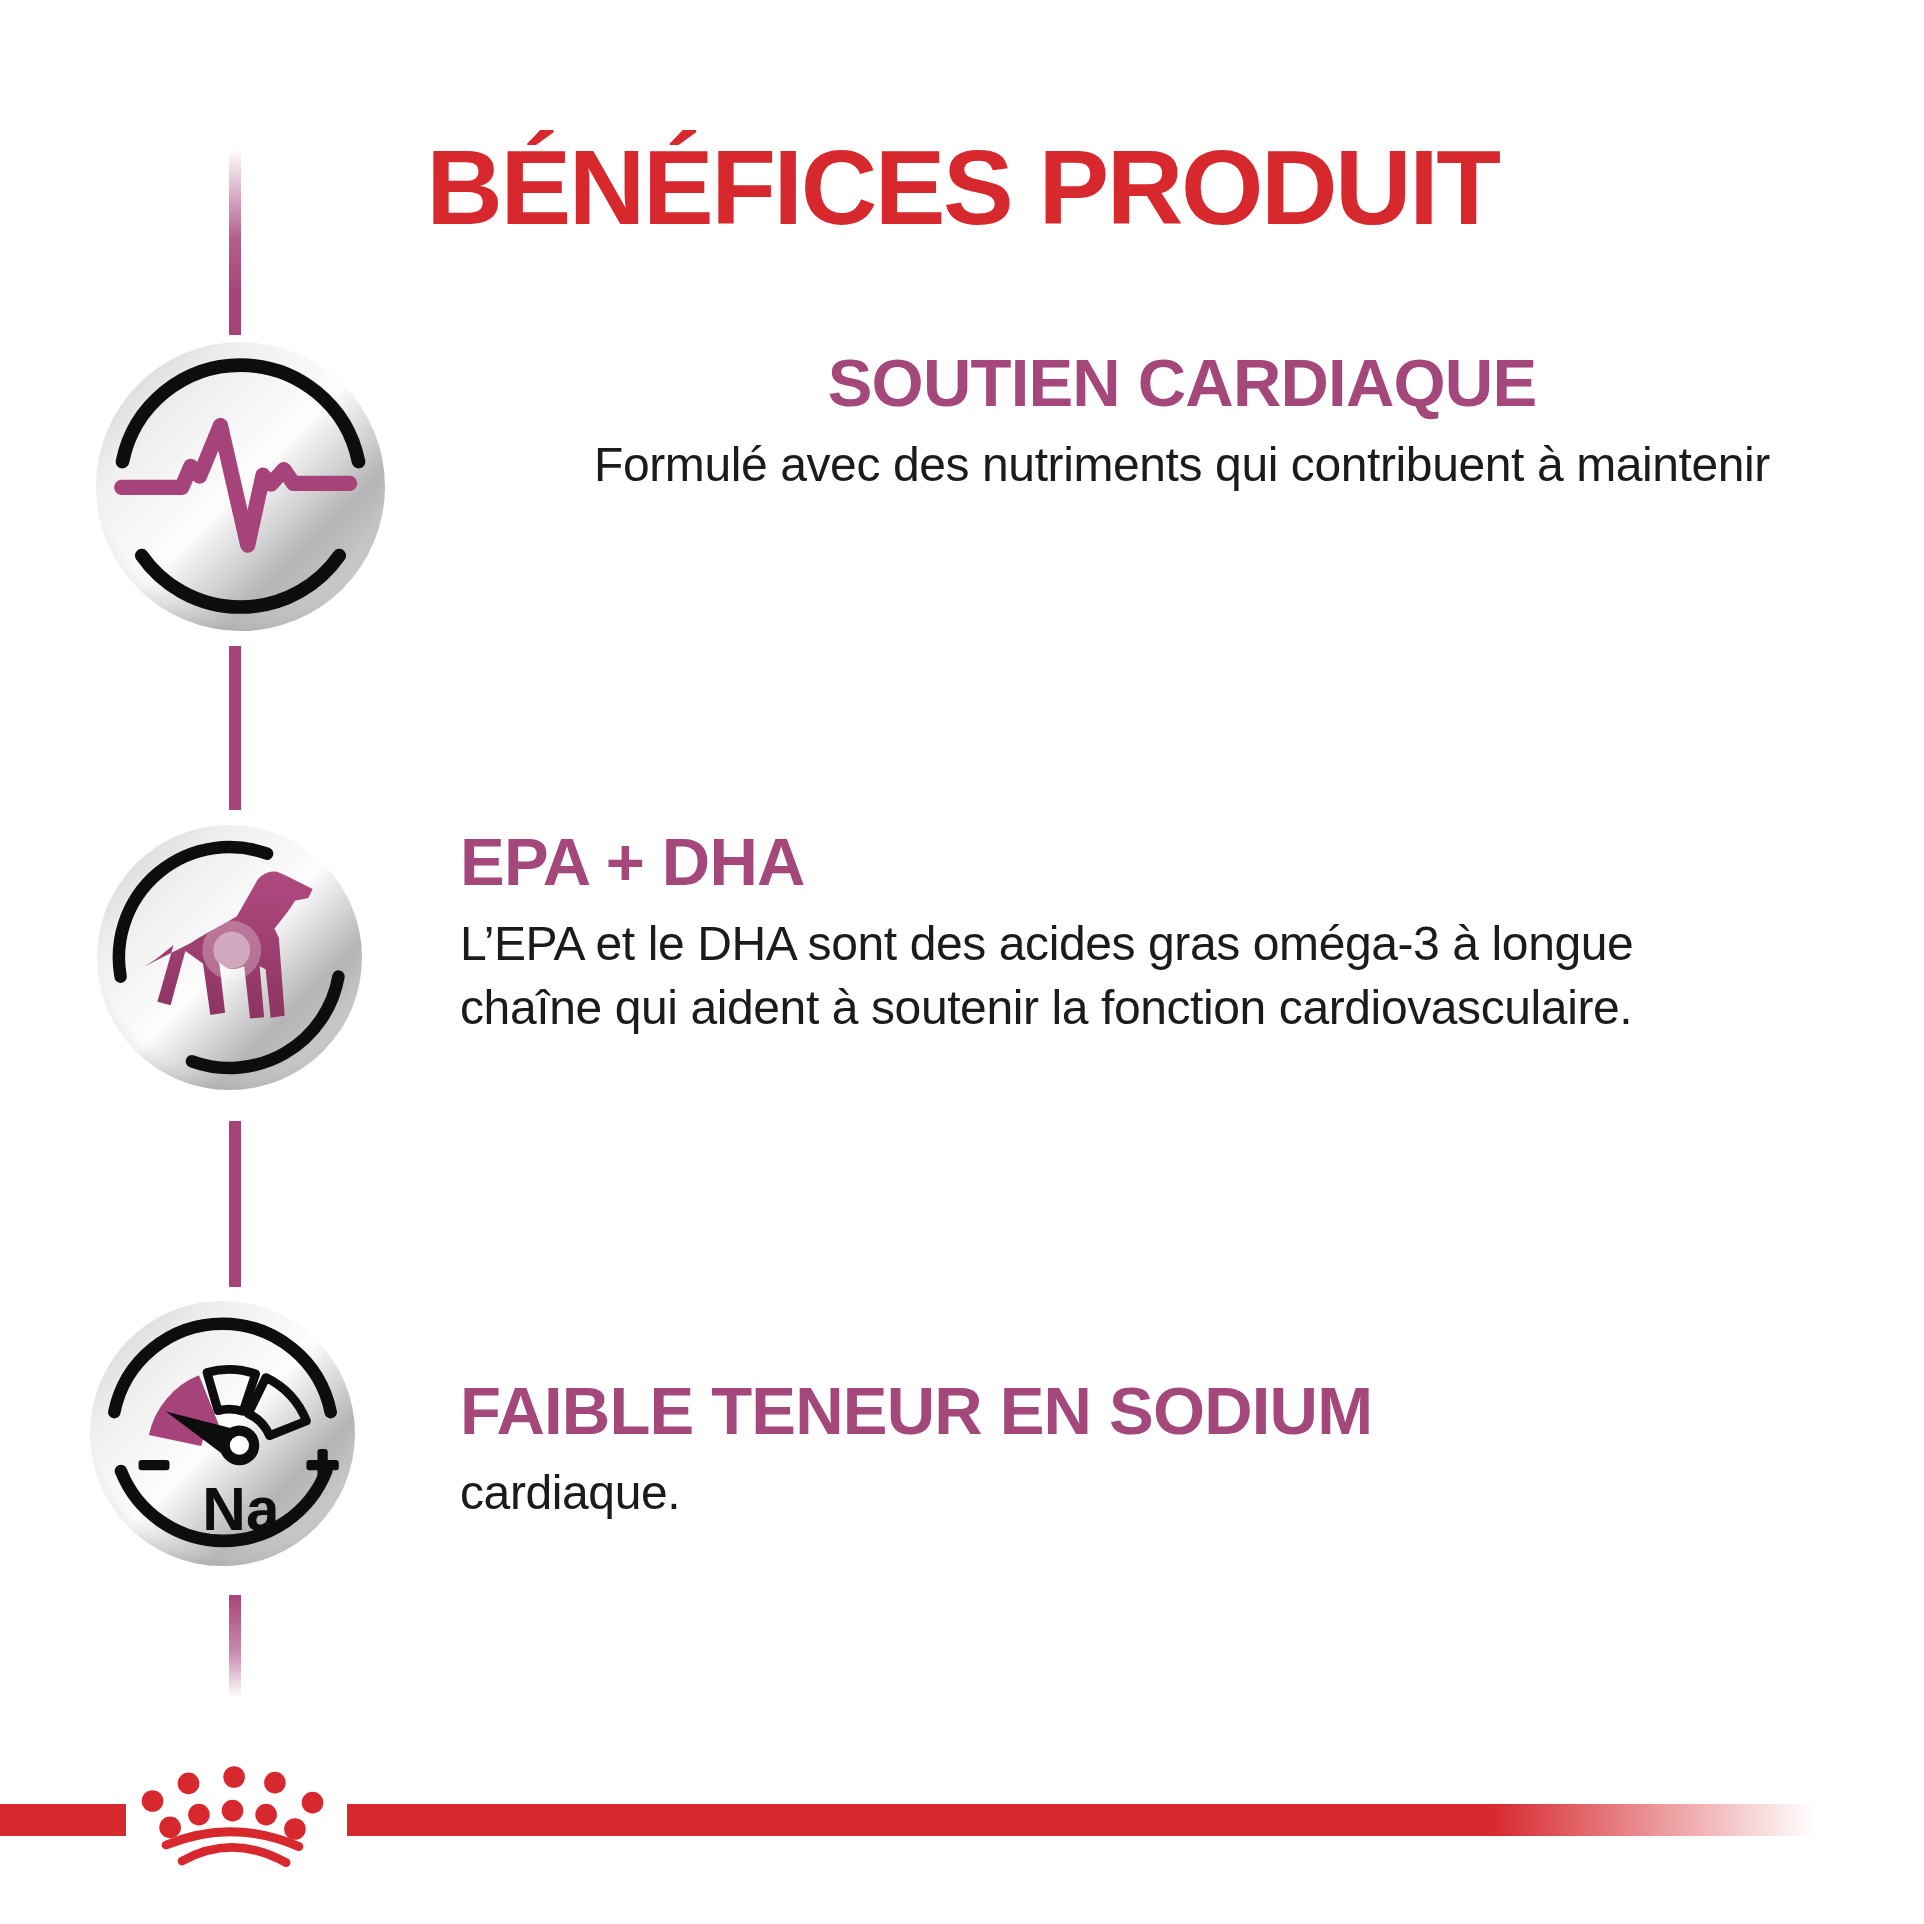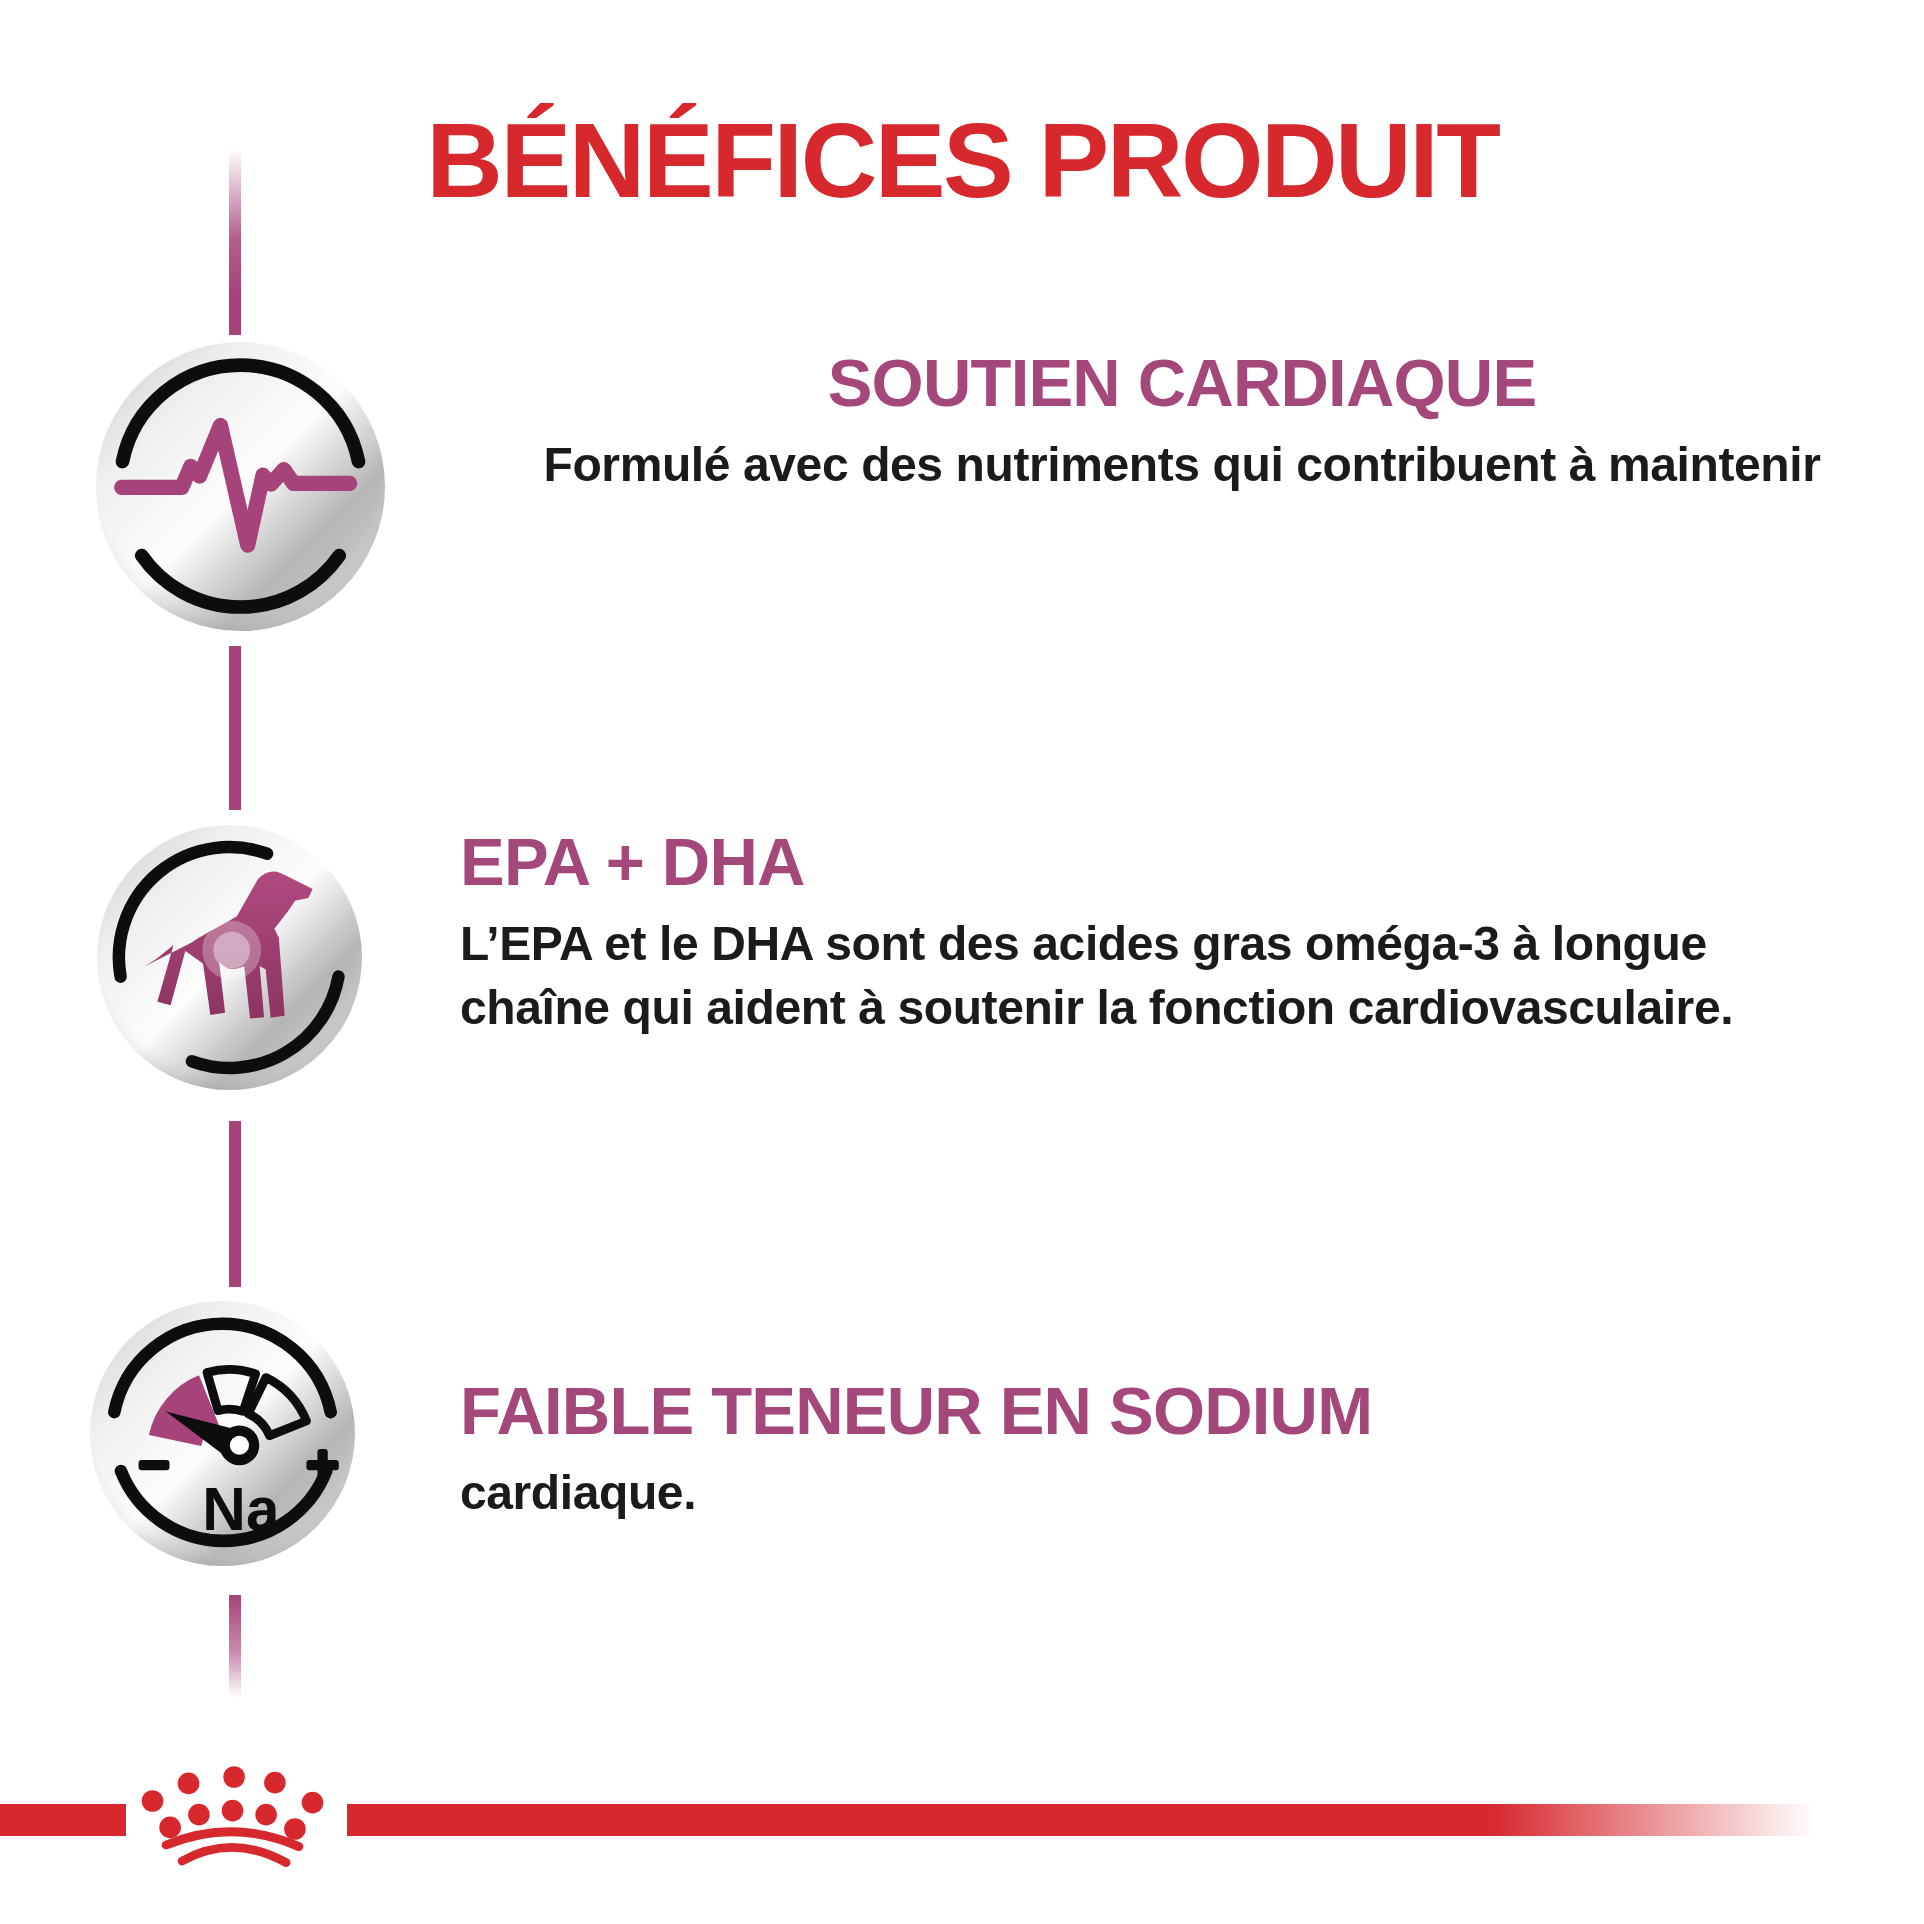--- a/index.html
+++ b/index.html
@@ -1,34 +1,34 @@
 <!DOCTYPE html>
 <html style="font-size:13px"><head>
 <meta charset="utf-8">
 <style>
   html,body{margin:0;padding:0;background:#ffffff;}
   .page{
     position:relative;width:1925px;height:1925px;background:#ffffff;overflow:hidden;
     font-family:"Liberation Sans", sans-serif;
   }
   .title{
-    position:absolute;left:0;top:34px;width:1925px;text-align:center;
+    position:absolute;left:0;top:61px;width:1925px;text-align:center;
     font-size:106px;font-weight:700;letter-spacing:-2.4px;color:#D7282E;line-height:1.05;
   }
   .connector{position:absolute;left:229px;width:12px;background:#A6437A;}
   .connector.fade-in{background:linear-gradient(to bottom, rgba(166,67,122,0) 0%, rgba(166,67,122,0.85) 48%, #A6437A 78%);}
   .connector.fade-out{background:linear-gradient(to bottom, #A6437A 0%, rgba(166,67,122,0.6) 55%, rgba(166,67,122,0) 96%);}
   .icon{position:absolute;}
   .section{position:absolute;left:460px;width:1444px;}
   .section h2{
     margin:0;font-size:67px;font-weight:700;letter-spacing:-0.8px;
     color:#A4487C;line-height:74px;
   }
   .section .body{margin-top:13px;font-size:48px;line-height:64px;color:#1B1B1B;letter-spacing:-0.4px;}
-  .section .body div{white-space:nowrap;font-weight:bold;}
+  .section .body div{white-space:nowrap;}
   .stripe{position:absolute;top:1804px;height:32px;}
   .stripe.left{left:0;width:126px;background:#D7282E;}
   .stripe.right{
     left:347px;width:1578px;
     background:linear-gradient(to right, #D7282E 0%, #D7282E 72.5%, rgba(215,40,46,0) 93%, rgba(215,40,46,0) 100%);
   }
   .crown{position:absolute;left:112px;top:1757px;}
 </style>
 </head>
 <body>

